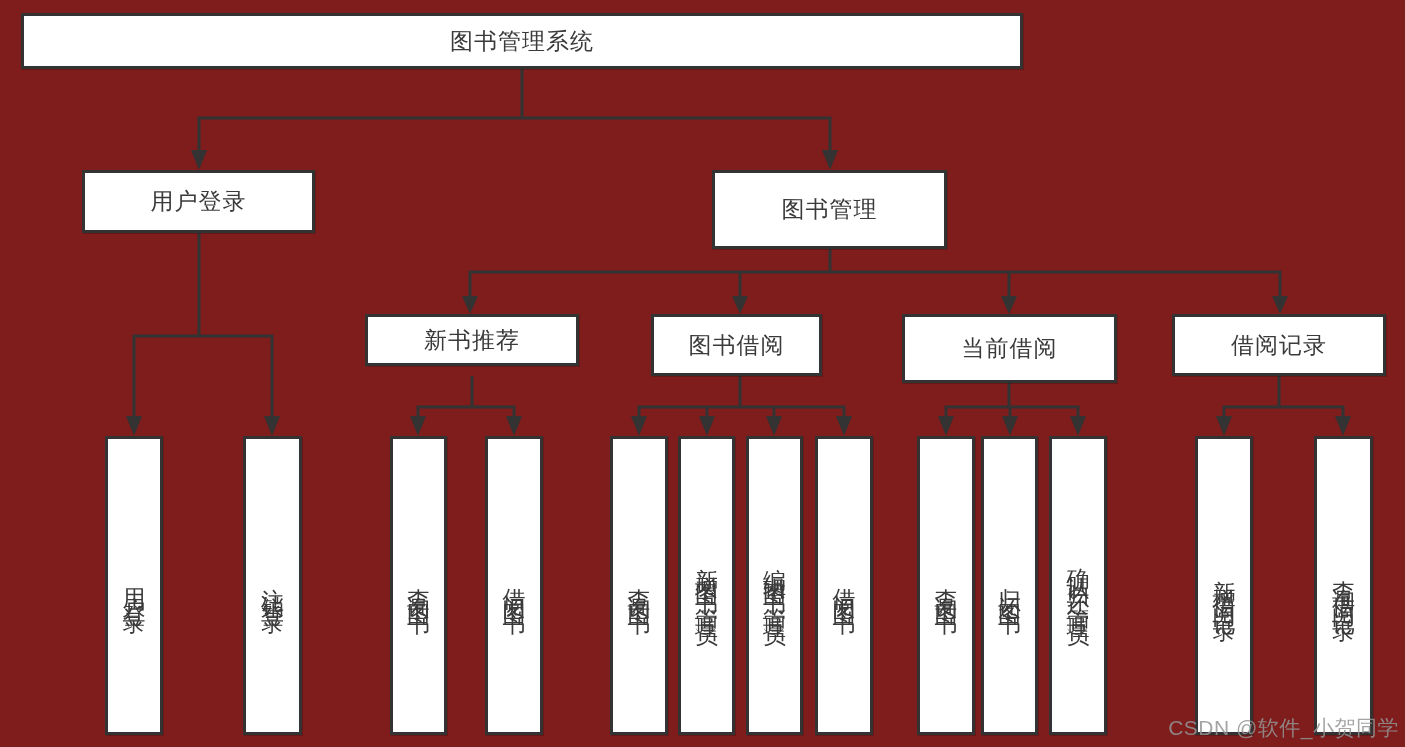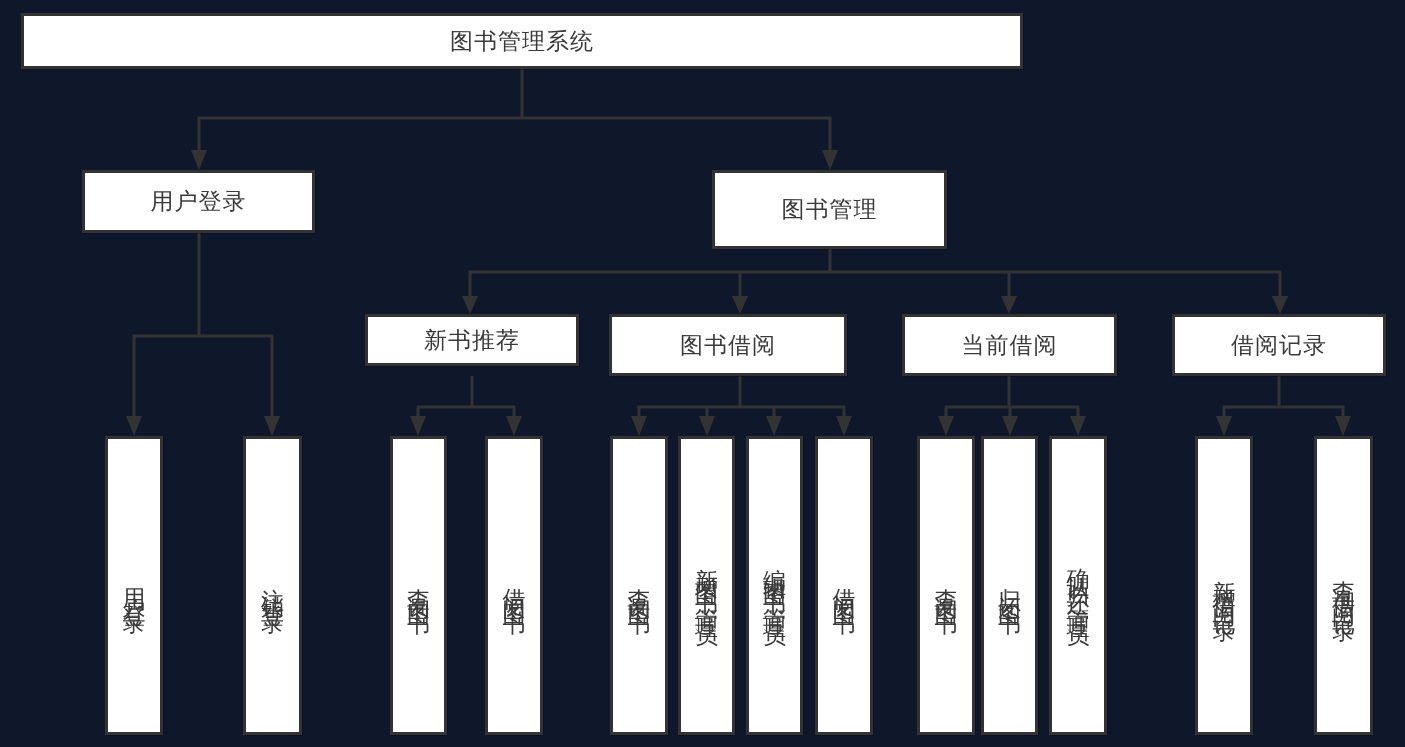--- a/index.html
+++ b/index.html
@@ -4,21 +4,21 @@
 <style>
   html, body {
     margin: 0;
     padding: 0;
     background: #ffffff;
   }
   .canvas {
     position: relative;
     width: 1405px;
     height: 747px;
-    background: #0f172a;
+    background: #7f1d1d;
     font-family: "Liberation Sans", "DejaVu Sans", sans-serif;
     overflow: hidden;
   }
   .connectors {
     position: absolute;
     left: 0;
     top: 0;
     width: 1405px;
     height: 747px;
   }
@@ -95,36 +95,37 @@
       <polygon points="1335,416 1351,416 1343,436"></polygon>
     </g>
   </svg>
 
   <div class="box h-box" style="left:21px; top:13px; width:1002px; height:56px;">图书管理系统</div>
 
   <div class="box h-box" style="left:82px; top:170px; width:233px; height:63px;">用户登录</div>
   <div class="box h-box" style="left:712px; top:170px; width:235px; height:79px;">图书管理</div>
 
   <div class="box h-box" style="left:365px; top:314px; width:214px; height:52px;">新书推荐</div>
-  <div class="box h-box" style="left:609px; top:314px; width:238px; height:62px;">图书借阅</div>
-  <div class="box h-box" style="left:902px; top:314px; width:215px; height:62px;">当前借阅</div>
+  <div class="box h-box" style="left:651px; top:314px; width:171px; height:62px;">图书借阅</div>
+  <div class="box h-box" style="left:902px; top:314px; width:215px; height:69px;">当前借阅</div>
   <div class="box h-box" style="left:1172px; top:314px; width:214px; height:62px;">借阅记录</div>
 
   <div class="box v-box" style="left:105px; top:436px; width:58px; height:299px;">用户登录</div>
   <div class="box v-box" style="left:243px; top:436px; width:59px; height:299px;">注销登录</div>
 
   <div class="box v-box" style="left:390px; top:436px; width:57px; height:299px;">查询图书</div>
   <div class="box v-box" style="left:485px; top:436px; width:58px; height:299px;">借阅图书</div>
 
   <div class="box v-box" style="left:610px; top:436px; width:58px; height:299px;">查询图书</div>
   <div class="box v-box" style="left:678px; top:436px; width:57px; height:299px;">新增图书（管理员）</div>
   <div class="box v-box" style="left:746px; top:436px; width:57px; height:299px;">编辑图书（管理员）</div>
   <div class="box v-box" style="left:815px; top:436px; width:58px; height:299px;">借阅图书</div>
 
   <div class="box v-box" style="left:917px; top:436px; width:58px; height:299px;">查询图书</div>
   <div class="box v-box" style="left:981px; top:436px; width:57px; height:299px;">归还图书</div>
   <div class="box v-box" style="left:1049px; top:436px; width:58px; height:299px;">确认归还（管理员）</div>
 
   <div class="box v-box" style="left:1195px; top:436px; width:58px; height:299px;">新增借阅记录</div>
   <div class="box v-box" style="left:1314px; top:436px; width:59px; height:299px;">查询借阅记录</div>
 
+  <div class="watermark">CSDN @软件_小贺同学</div>
 
 </div>
 
 </body></html>

